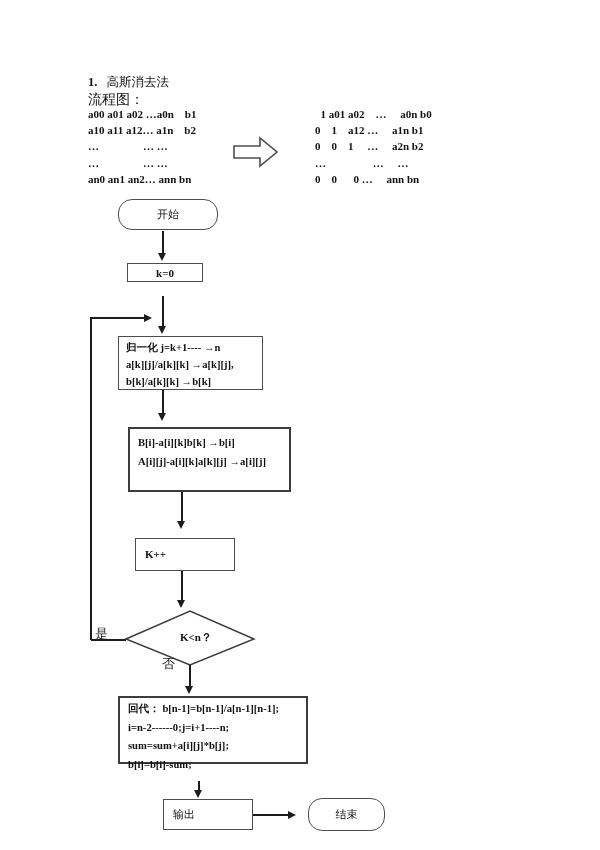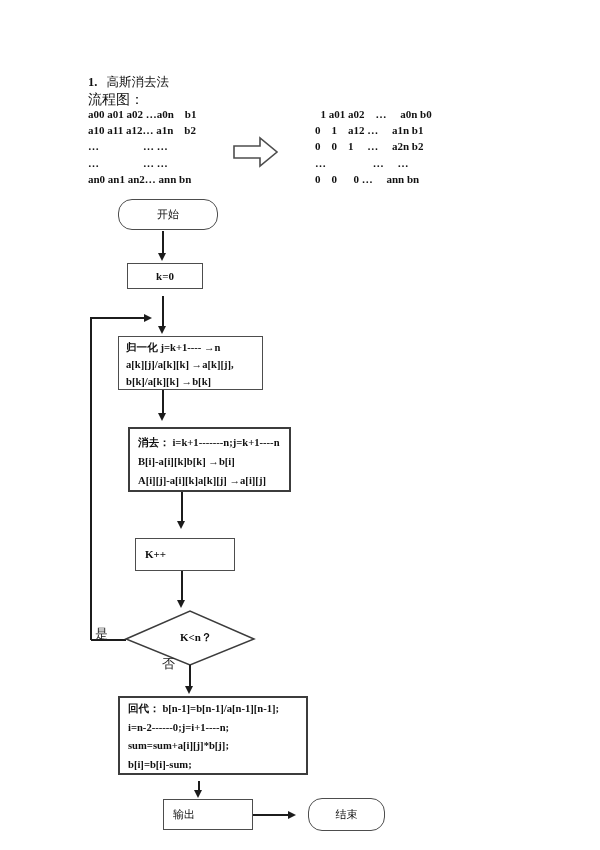--- a/index.html
+++ b/index.html
@@ -74,21 +74,21 @@
     <div class="pre">0    0      0 …     ann bn</div>
   </div>
 
   <div class="abs node rounded center" style="left:118px;top:199px;width:100px;height:31px;">
     <span>开始</span>
   </div>
 
   <div class="abs vline" style="left:162px;top:231px;height:23px;"></div>
   <div class="abs arrD" style="left:158px;top:253px;"></div>
 
-  <div class="abs node center" style="left:127px;top:263px;width:76px;height:26px;font-weight:bold;align-items:center;">
+  <div class="abs node center" style="left:127px;top:263px;width:76px;height:19px;font-weight:bold;align-items:center;">
     <span>k=0</span>
   </div>
 
   <div class="abs vline" style="left:162px;top:296px;height:31px;"></div>
   <div class="abs arrD" style="left:158px;top:326px;"></div>
 
   <div class="abs hline" style="left:91px;top:317px;width:53px;"></div>
   <div class="abs arrR" style="left:144px;top:313.5px;"></div>
   <div class="abs vline" style="left:90px;top:317px;height:323px;"></div>
   <div class="abs hline" style="left:91px;top:639px;width:35px;"></div>
@@ -96,21 +96,20 @@
   <div class="abs node codebox" style="left:118px;top:336px;width:145px;height:54px;border-width:1.6px;padding:2px 0 0 7px;line-height:17px;">
     <div class="ln">归一化  j=k+1---- →n</div>
     <div class="ln">a[k][j]/a[k][k] →a[k][j],</div>
     <div class="ln">b[k]/a[k][k] →b[k]</div>
   </div>
 
   <div class="abs vline" style="left:162px;top:390px;height:24px;"></div>
   <div class="abs arrD" style="left:158px;top:413px;"></div>
 
   <div class="abs node thick codebox" style="left:128px;top:427px;width:163px;height:65px;padding:4px 0 0 8px;line-height:19px;">
-    <div class="ln">消去：  i=k+1-------n;j=k+1----n</div>
     <div class="ln">B[i]-a[i][k]b[k] →b[i]</div>
     <div class="ln">A[i][j]-a[i][k]a[k][j]  →a[i][j]</div>
   </div>
 
   <div class="abs vline" style="left:181px;top:492px;height:30px;"></div>
   <div class="abs arrD" style="left:177px;top:521px;"></div>
 
   <div class="abs node" style="left:135px;top:538px;width:100px;height:33px;font-weight:bold;line-height:31px;padding-left:9px;box-sizing:border-box;">
     <span>K++</span>
   </div>
@@ -124,21 +123,21 @@
     </svg>
   </div>
   <div class="abs center" style="left:124px;top:609px;width:132px;height:56px;font-weight:bold;font-size:11px;padding-left:12px;box-sizing:border-box;">K&lt;n？</div>
 
   <div class="abs branch-label" style="left:95px;top:625px;">是</div>
   <div class="abs branch-label" style="left:162px;top:655px;">否</div>
 
   <div class="abs vline" style="left:189px;top:665px;height:22px;"></div>
   <div class="abs arrD" style="left:185px;top:686px;"></div>
 
-  <div class="abs node thick codebox" style="left:118px;top:696px;width:190px;height:79px;padding:2px 16px 0 8px;line-height:18.5px;">
+  <div class="abs node thick codebox" style="left:118px;top:696px;width:190px;height:68px;padding:2px 16px 0 8px;line-height:18.5px;">
     <div class="ln">回代：  b[n-1]=b[n-1]/a[n-1][n-1];</div>
     <div class="ln">i=n-2------0;j=i+1----n;</div>
     <div class="ln">sum=sum+a[i][j]*b[j];</div>
     <div class="ln">b[i]=b[i]-sum;</div>
   </div>
 
   <div class="abs vline" style="left:198px;top:781px;height:10px;"></div>
   <div class="abs arrD" style="left:194px;top:790px;"></div>
 
   <div class="abs node" style="left:163px;top:799px;width:90px;height:31px;line-height:29px;padding-left:9px;box-sizing:border-box;">

